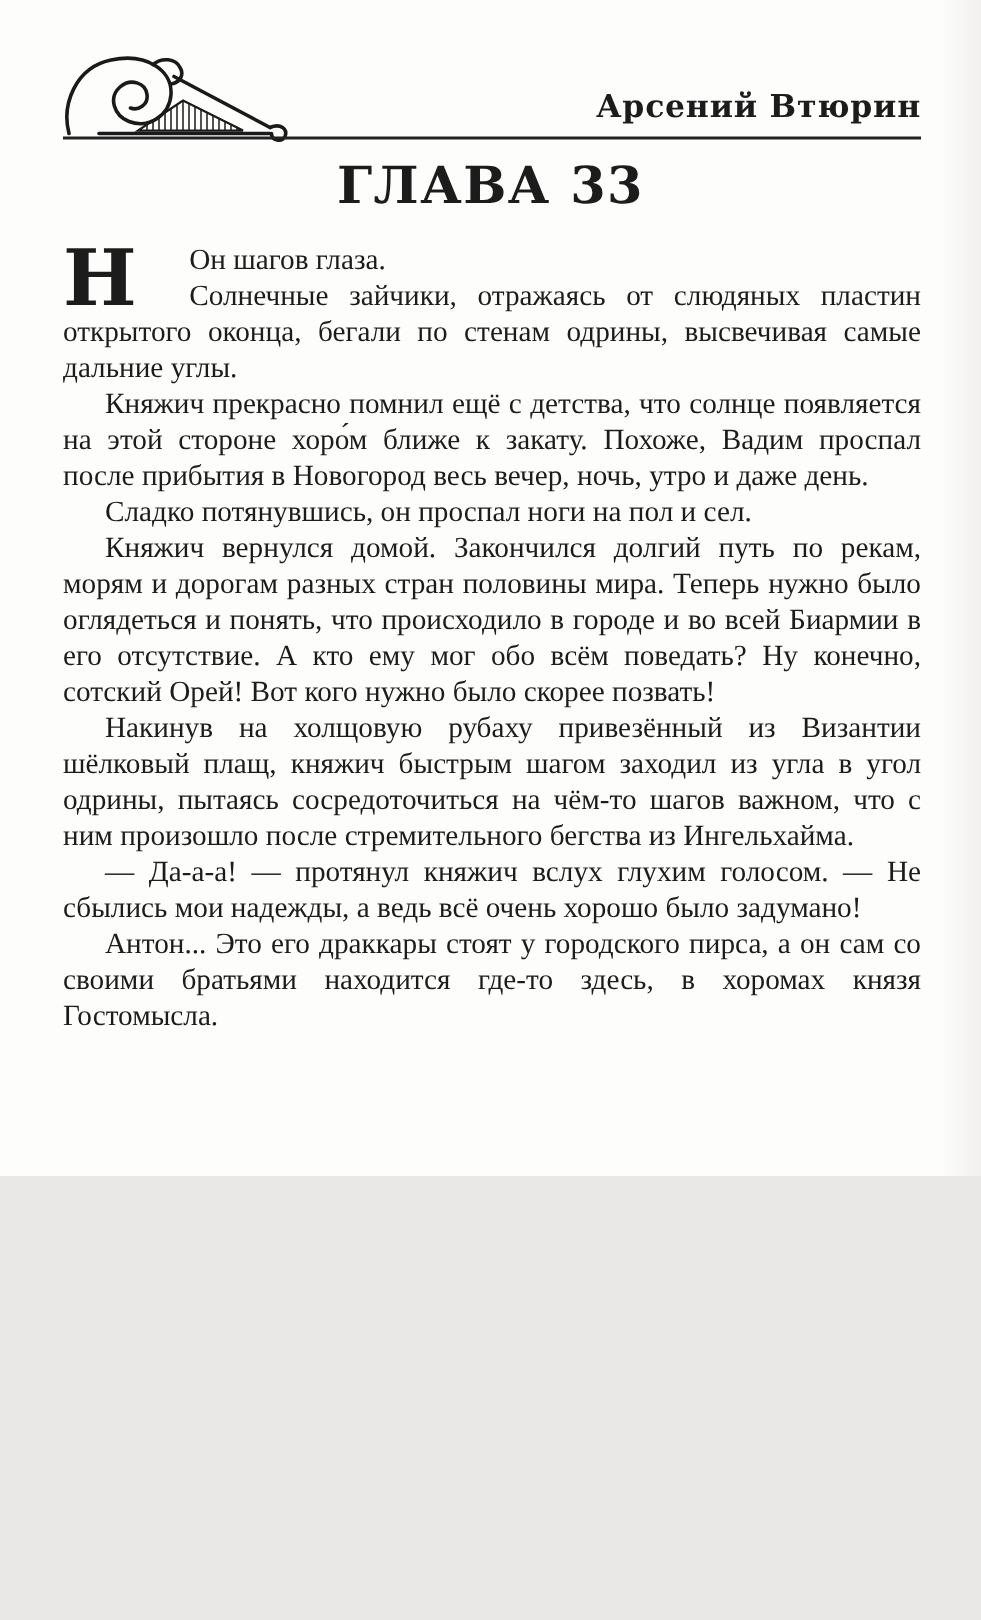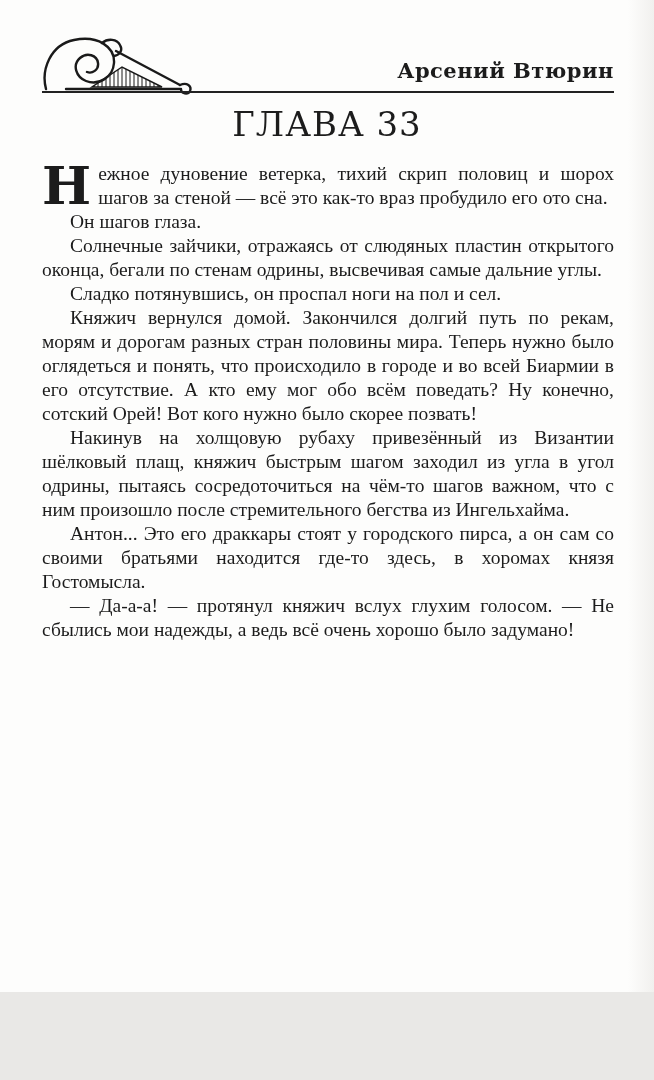--- a/index.html
+++ b/index.html
@@ -3,21 +3,21 @@
 <meta charset="utf-8">
 <style>
   html, body { margin: 0; padding: 0; }
   body {
     width: 654px; height: 1080px;
     background: #e9e8e6;
     font-family: "Liberation Serif", serif;
   }
   .page {
     position: relative;
-    width: 654px; height: 992px;
+    width: 654px; height: 784px;
     overflow: hidden;
     color: #1c1c1c;
     background: linear-gradient(90deg, #fdfdfc 0%, #fdfdfc 96%, #f1f0ee 100%);
   }
   
   .header { position: absolute; top: 0; left: 0; right: 0; height: 100px; }
   .ornament {
     position: absolute; left: 40px; top: 36px;
     width: 160px; height: 60px;
   }
@@ -30,21 +30,21 @@
   }
   .header-rule {
     position: absolute; left: 42px; right: 40px; top: 91px;
     border-top: 2px solid #222222;
   }
   
   .chapter-title {
     position: absolute; top: 104px; left: 0; width: 100%;
     text-align: center;
     font-family: "DejaVu Serif", serif;
-    font-weight: normal;
+    font-weight: bold;
     font-size: 34px;
     letter-spacing: 1px;
   }
   
   .body-text {
     position: absolute; top: 162px; left: 42px; width: 572px;
     font-size: 19.5px;
     line-height: 24px;
     text-align: justify;
   }
@@ -89,27 +89,28 @@
         <path d="M52,51 L122,51 L82,31 Z" fill="url(#hatch)" stroke="#1a1a1a" stroke-width="1.5"></path>
       </svg>
     </span>
     <span class="author">Арсений Втюрин</span>
     <div class="header-rule"></div>
   </div>
 
   <div class="chapter-title">ГЛАВА 33</div>
 
   <div class="body-text">
-    <p class="para first"><span class="dropcap">Н</span><span>ежное дуновение ветерка, тихий скрип половиц и шорох шагов за стеной — всё это как-то враз пробудило его ото сна.</span></p>
+    <p class="para first"><span class="dropcap">Н</span></p>
     <div>
         <p class="para">Он шагов глаза.</p>
         <p class="para">Солнечные зайчики, отражаясь от слюдяных пластин открытого оконца, бегали по стенам одрины, высвечивая самые дальние углы.</p>
+        <p class="para">Княжич прекрасно помнил ещё с детства, что солнце появляется на этой стороне хоро́м ближе к закату. Похоже, Вадим проспал после прибытия в Новогород весь вечер, ночь, утро и даже день.</p>
         <p class="para">Сладко потянувшись, он проспал ноги на пол и сел.</p>
         <p class="para">Княжич вернулся домой. Закончился долгий путь по рекам, морям и дорогам разных стран половины мира. Теперь нужно было оглядеться и понять, что происходило в городе и во всей Биармии в его отсутствие. А кто ему мог обо всём поведать? Ну конечно, сотский Орей! Вот кого нужно было скорее позвать!</p>
         <p class="para">Накинув на холщовую рубаху привезённый из Византии шёлковый плащ, княжич быстрым шагом заходил из угла в угол одрины, пытаясь сосредоточиться на чём-то шагов важном, что с ним произошло после стремительного бегства из Ингельхайма.</p>
+        <p class="para">— Да-а-а! — протянул княжич вслух глухим голосом. — Не сбылись мои надежды, а ведь всё очень хорошо было задумано!</p>
         <p class="para">Антон... Это его драккары стоят у городского пирса, а он сам со своими братьями находится где-то здесь, в хоромах князя Гостомысла.</p>
-        <p class="para">— Да-а-а! — протянул княжич вслух глухим голосом. — Не сбылись мои надежды, а ведь всё очень хорошо было задумано!</p>
       </div>
   </div>
 
   <div class="page-number">178</div>
 
 </div>
 
 </body></html>

